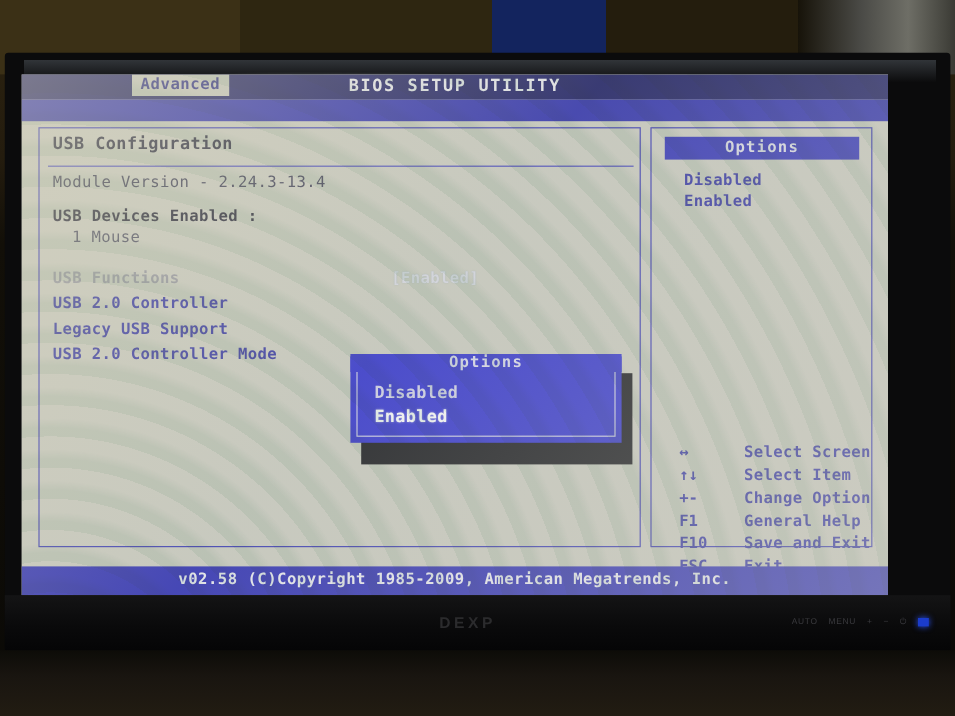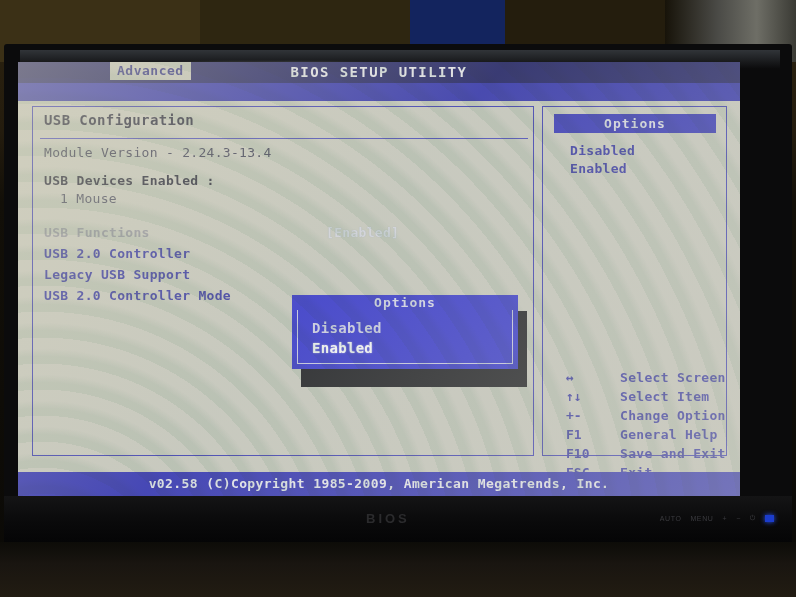--- a/index.html
+++ b/index.html
@@ -322,21 +322,21 @@
       <div class="popup-item" id="popup-item-1">Enabled</div>
     </div>
 
   </div>
 
   <div id="moire"></div>
   <div id="screen-tint"></div>
 </div>
 
 <div id="bottom-bezel"></div>
-<div id="brand">BIOS</div>
+<div id="brand">DEXP</div>
 
 <div id="osd">
   <span>AUTO</span>
   <span>MENU</span>
   <span>+</span>
   <span>−</span>
   <span>⏻</span>
   <span id="power-led"></span>
 </div>
 

